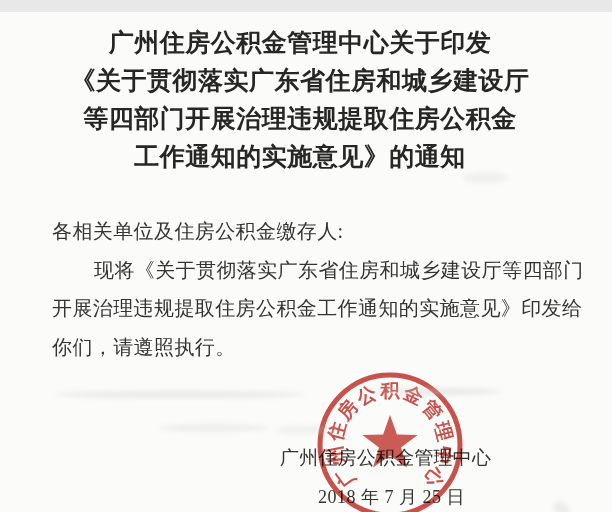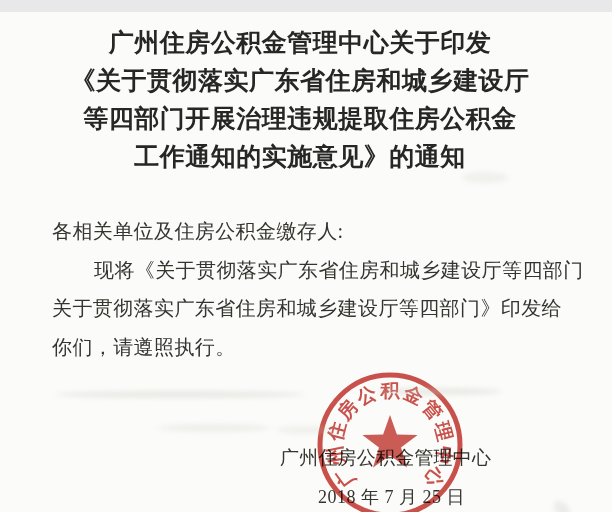--- a/index.html
+++ b/index.html
@@ -95,21 +95,21 @@
   <header class="title">
     <div class="title-line">广州住房公积金管理中心关于印发</div>
     <div class="title-line">《关于贯彻落实广东省住房和城乡建设厅</div>
     <div class="title-line">等四部门开展治理违规提取住房公积金</div>
     <div class="title-line">工作通知的实施意见》的通知</div>
   </header>
 
   <section class="content">
     <div class="salutation">各相关单位及住房公积金缴存人:</div>
     <div class="para-line indent">现将《关于贯彻落实广东省住房和城乡建设厅等四部门</div>
-    <div class="para-line">关于贯彻落实广东省住房和城乡建设厅等四部门》印发给</div>
+    <div class="para-line">开展治理违规提取住房公积金工作通知的实施意见》印发给</div>
     <div class="para-line">你们，请遵照执行。</div>
   </section>
 
   <div class="signature">广州住房公积金管理中心</div>
   <div class="date">2018 年 7 月 25 日</div>
 
   <svg class="seal" width="160" height="160" viewBox="0 0 160 160" aria-hidden="true">
     <circle class="seal-ring" cx="80" cy="82" r="70"></circle>
     <polygon class="seal-star" points="0,-29 6.9,-9.4 27.6,-9 11,3.6 17,23.5 0,11.6 -17,23.5 -11,3.6 -27.6,-9 -6.9,-9.4" transform="translate(80,81)"></polygon>
     <g class="seal-text">

